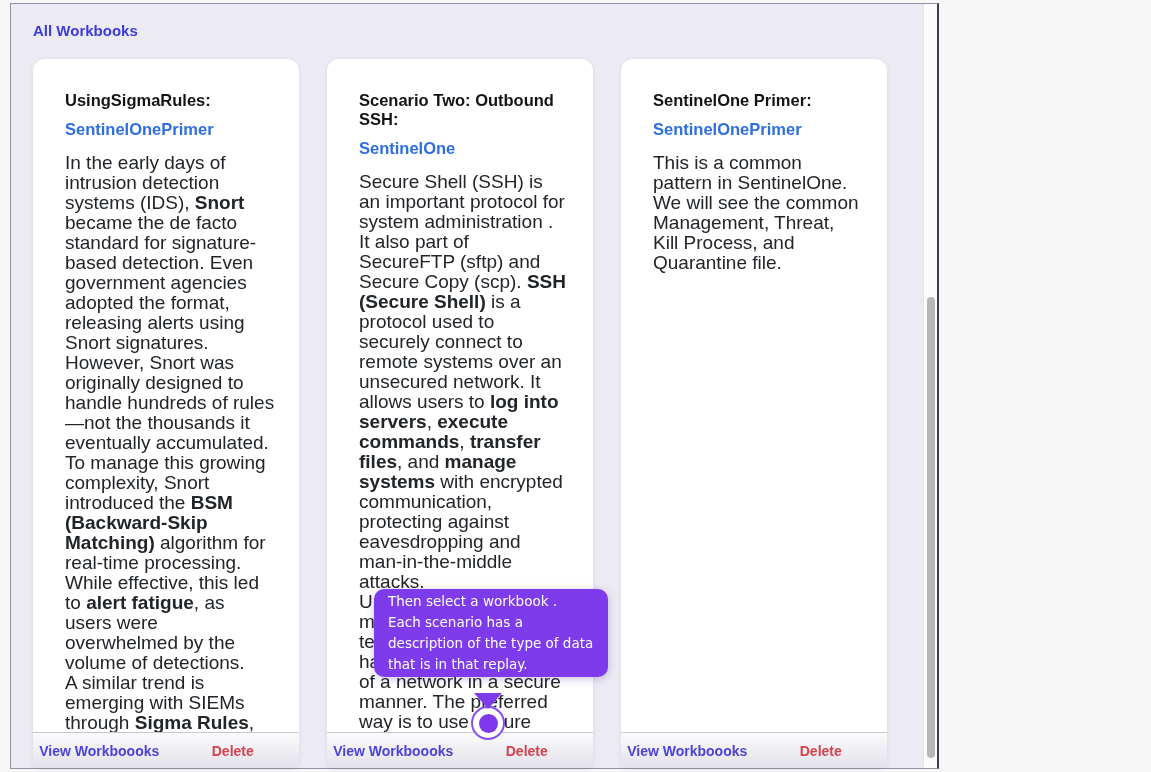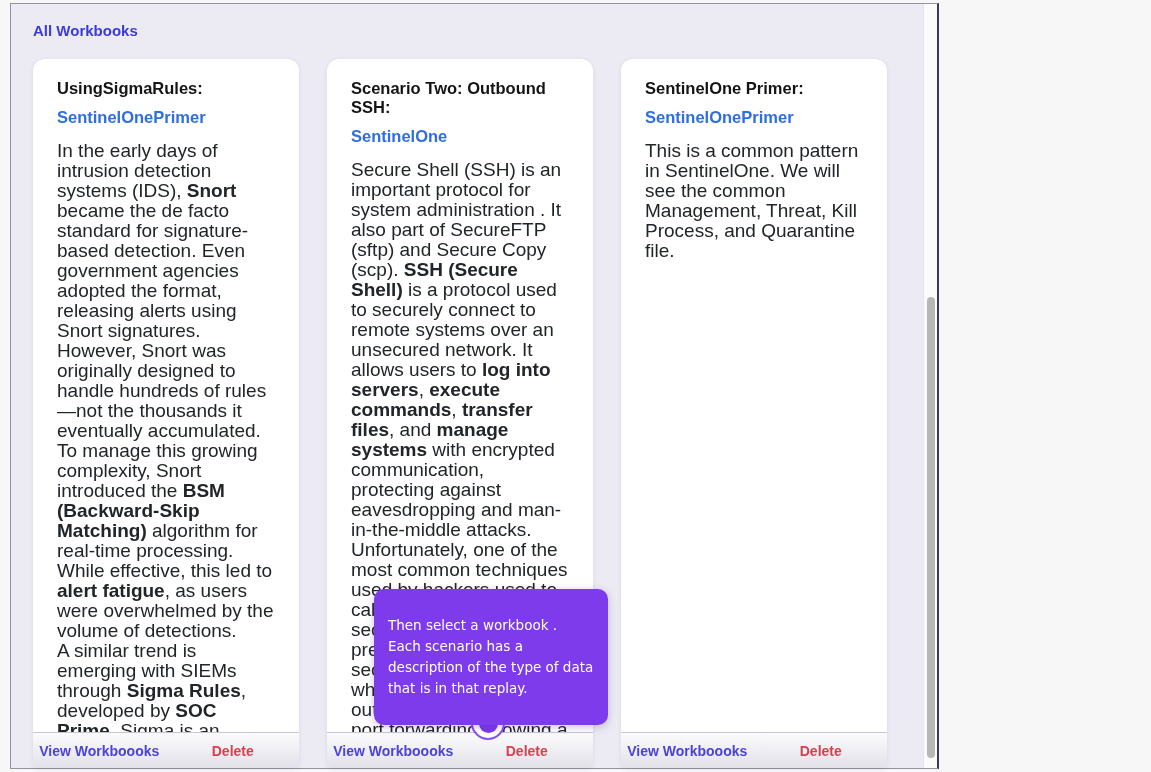--- a/index.html
+++ b/index.html
@@ -21,21 +21,21 @@
   .cards {
     position:absolute; left:22px; right:50px; top:55px; bottom:0;
     display:flex; gap:28px;
   }
 
   .card {
     flex:1 1 0; background:#ffffff; border-radius:12px 12px 6px 6px;
     box-shadow:0 1px 4px rgba(40,40,80,0.10);
     display:flex; flex-direction:column; overflow:hidden;
   }
-  .card-body { flex:1 1 auto; padding:20px 24px 0 24px; overflow:hidden; }
+  .card-body { flex:1 1 auto; padding:32px 24px 0 24px; overflow:hidden;margin-left:8px; }
   .card-title { font-size:16.5px; font-weight:bold; color:#141414; margin-bottom:10px; }
   .card-link { display:inline-block; font-size:16.5px; font-weight:bold; color:#2E6EDE; text-decoration:none; margin-bottom:14px; cursor:pointer; }
   .card-text { font-size:19px; line-height:20px; color:#212529; }
   .card-text strong { font-weight:bold; }
 
   .card-footer {
     flex:0 0 36px; display:flex; align-items:center;
     border-top:1px solid #C7C6D1;
     background:linear-gradient(#FBFBFD, #E2E1E9);
   }
@@ -44,21 +44,21 @@
     font-family:"Liberation Sans", sans-serif; font-size:14px; font-weight:bold;
   }
   .btn.view   { color:#4B43D9; }
   .btn.delete { color:#D8414C; }
   .vdiv { width:1px; background:#9A99A8; }
 
   
   .tooltip {
     position:absolute; left:363px; top:585px; width:234px;
     background:#7E3BEB; color:#ffffff; border-radius:10px;
-    padding:26px 14px; font-family:"DejaVu Sans", sans-serif;
+    padding:2px 14px; font-family:"DejaVu Sans", sans-serif;
     font-size:13.5px; line-height:21px; z-index:30;
     box-shadow:0 2px 8px rgba(60,20,120,0.25);
   }
   .tooltip-arrow {
     position:absolute; left:463px; top:689px; z-index:29;
     width:0; height:0;
     border-left:14px solid transparent; border-right:14px solid transparent;
     border-top:16px solid #7E3BEB;
   }
   .beacon {

